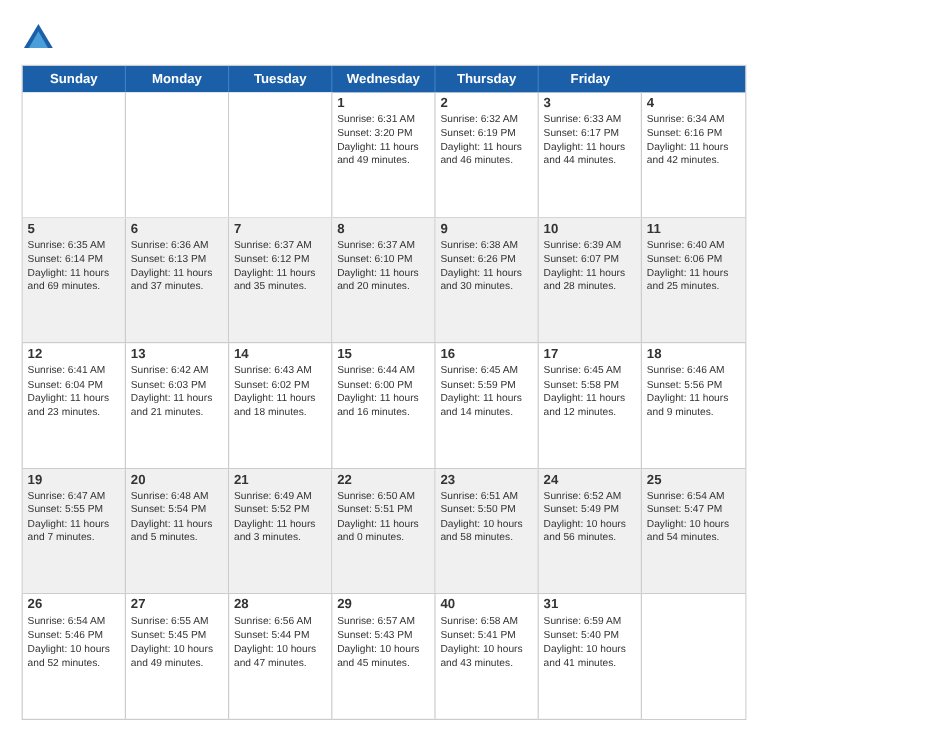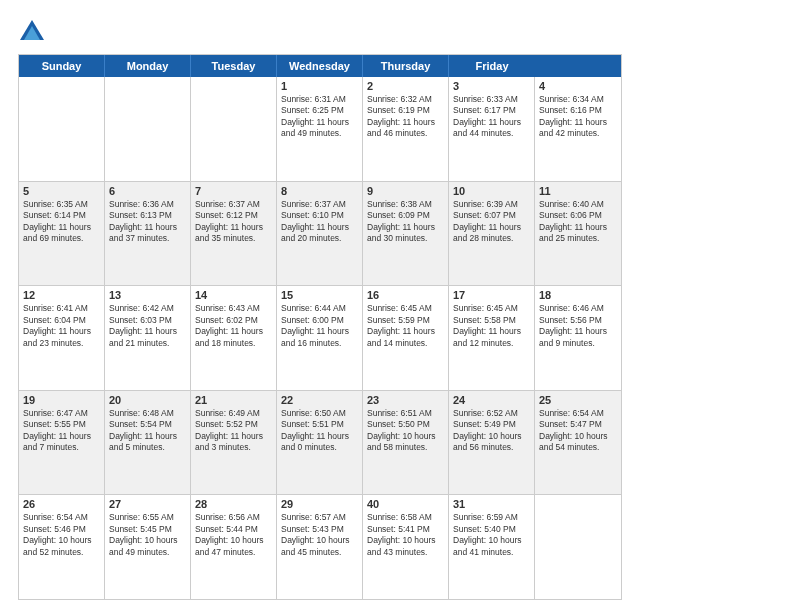--- a/index.html
+++ b/index.html
@@ -148,21 +148,21 @@
         <div class="cal-header-cell">Friday</div>
       </div>
     <div class="cal-body">
     <div class="cal-row">
           <div class="cal-cell empty"></div>
           <div class="cal-cell empty"></div>
           <div class="cal-cell empty"></div>
           <div class="cal-cell">
             <span class="day-num">1</span>
             <div class="cell-text">Sunrise: 6:31 AM</div>
-            <div class="cell-text">Sunset: 6:25 PM</div>
+            <div class="cell-text">Sunset: 3:20 PM</div>
             <div class="cell-text">Daylight: 11 hours</div>
             <div class="cell-text">and 49 minutes.</div>
           </div>
           <div class="cal-cell">
             <span class="day-num">2</span>
             <div class="cell-text">Sunrise: 6:32 AM</div>
             <div class="cell-text">Sunset: 6:19 PM</div>
             <div class="cell-text">Daylight: 11 hours</div>
             <div class="cell-text">and 46 minutes.</div>
           </div>
@@ -206,21 +206,21 @@
           <div class="cal-cell shaded">
             <span class="day-num">8</span>
             <div class="cell-text">Sunrise: 6:37 AM</div>
             <div class="cell-text">Sunset: 6:10 PM</div>
             <div class="cell-text">Daylight: 11 hours</div>
             <div class="cell-text">and 20 minutes.</div>
           </div>
           <div class="cal-cell shaded">
             <span class="day-num">9</span>
             <div class="cell-text">Sunrise: 6:38 AM</div>
-            <div class="cell-text">Sunset: 6:09 PM</div>
+            <div class="cell-text">Sunset: 6:26 PM</div>
             <div class="cell-text">Daylight: 11 hours</div>
             <div class="cell-text">and 30 minutes.</div>
           </div>
           <div class="cal-cell shaded">
             <span class="day-num">10</span>
             <div class="cell-text">Sunrise: 6:39 AM</div>
             <div class="cell-text">Sunset: 6:07 PM</div>
             <div class="cell-text">Daylight: 11 hours</div>
             <div class="cell-text">and 28 minutes.</div>
           </div>

